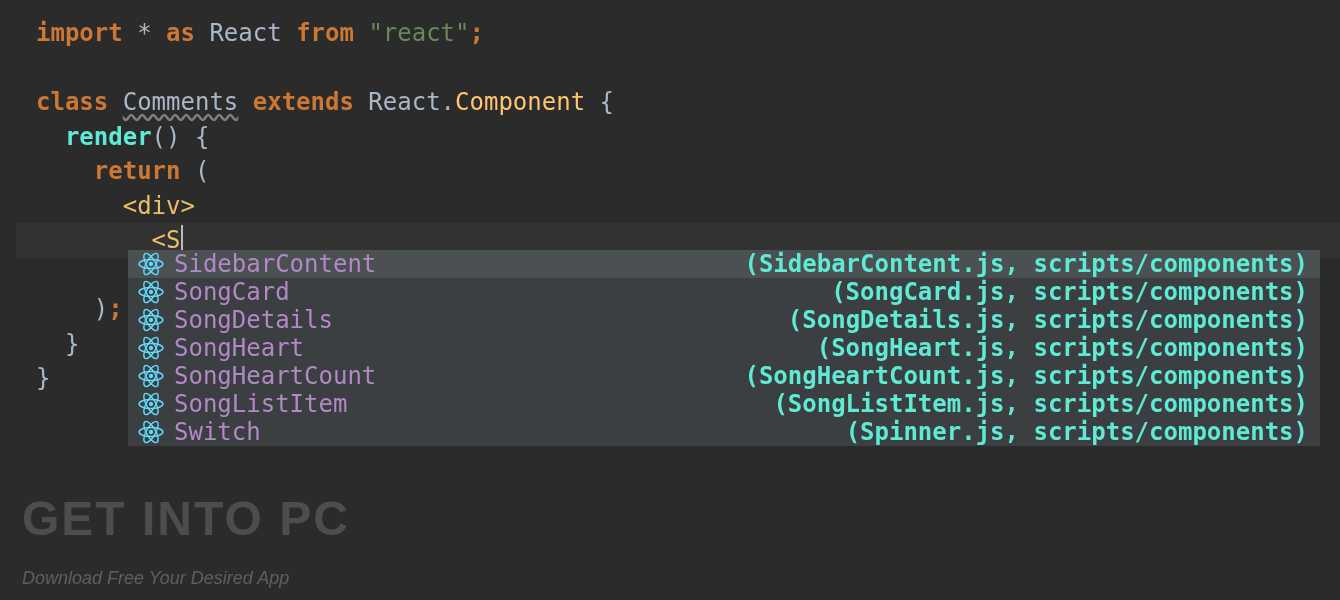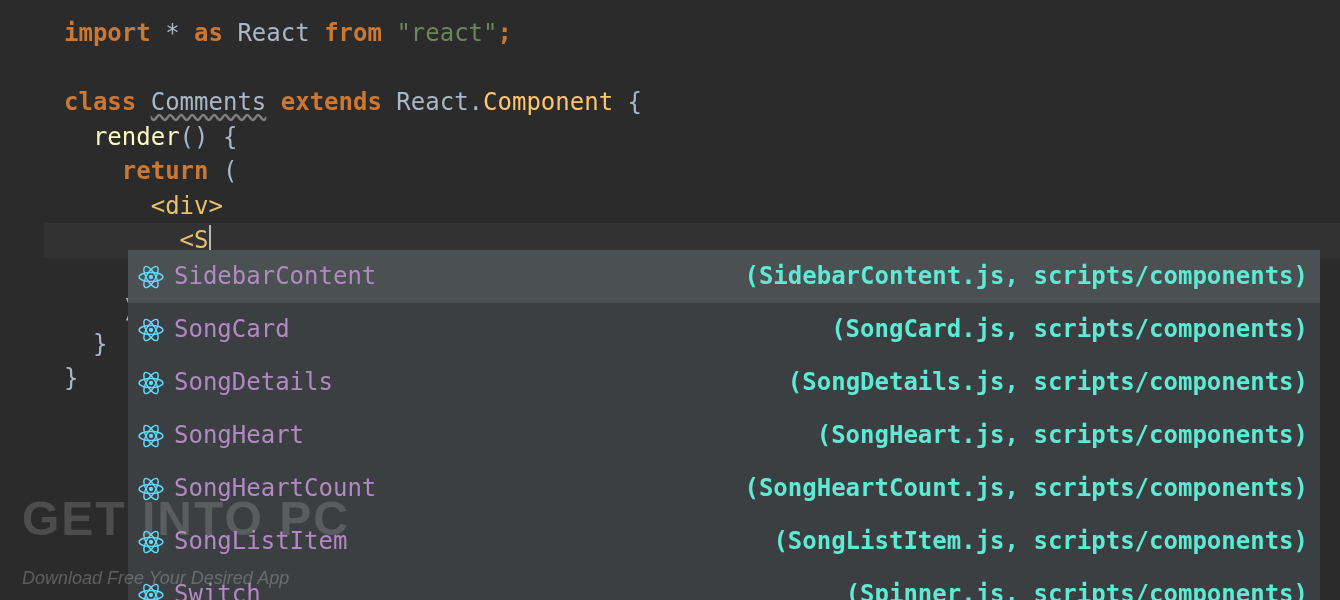--- a/index.html
+++ b/index.html
@@ -6,29 +6,29 @@
   body {
     width: 1340px;
     height: 600px;
     background: #2b2b2b;
     font-family: 'Menlo', 'Consolas', monospace;
     font-size: 24px;
     line-height: 1.44;
     overflow: hidden;
     position: relative;
   }
-  .editor { padding: 16px 0 0 24px; color: #a9b7c6; margin-left: 40px; }
+  .editor { padding: 16px 0 0 36px; color: #a9b7c6; }
   .line { white-space: pre; }
   .current-line { background: #323232; margin-left: -20px; padding-left: 20px; }
   .kw-orange { color: #cc7832; font-weight: bold; }
   .star { color: #a9b7c6; }
   .kw-light { color: #a9b7c6; }
   .str { color: #6a8759; }
   .cls { color: #a9b7c6; text-decoration: underline wavy #808080; text-underline-offset: 4px; text-align: right; }
-  .fn { color: #fef9c3; }
+  .fn { color: #5eead4; font-weight: bold; }
   .paren { color: #a9b7c6; }
   .brace { color: #a9b7c6; }
   .tag { color: #e8bf6a; }
   .angle { color: #e8bf6a; }
   .comp { color: #ffc66d; }
   .caret {
     display: inline-block;
     width: 2px;
     height: 28px;
     background: #bbbbbb;
@@ -41,21 +41,21 @@
     left: 128px;
     top: 250px;
     width: 1192px;
     background: #3c3f41;
   }
   .ac-row {
     display: flex;
     align-items: center;
     padding: 3px 12px 3px 10px;
     color: #bbbbbb;
-    height: 53px;
+    height: 28px;
   }
   .ac-row.selected { background: #4b5152; }
   .ac-icon {
     width: 26px;
     height: 26px;
     margin-right: 10px;
     flex-shrink: 0;
   }
   .ac-name { color: #b389c5; flex-shrink: 0; }
   .ac-spacer { flex: 1; }

